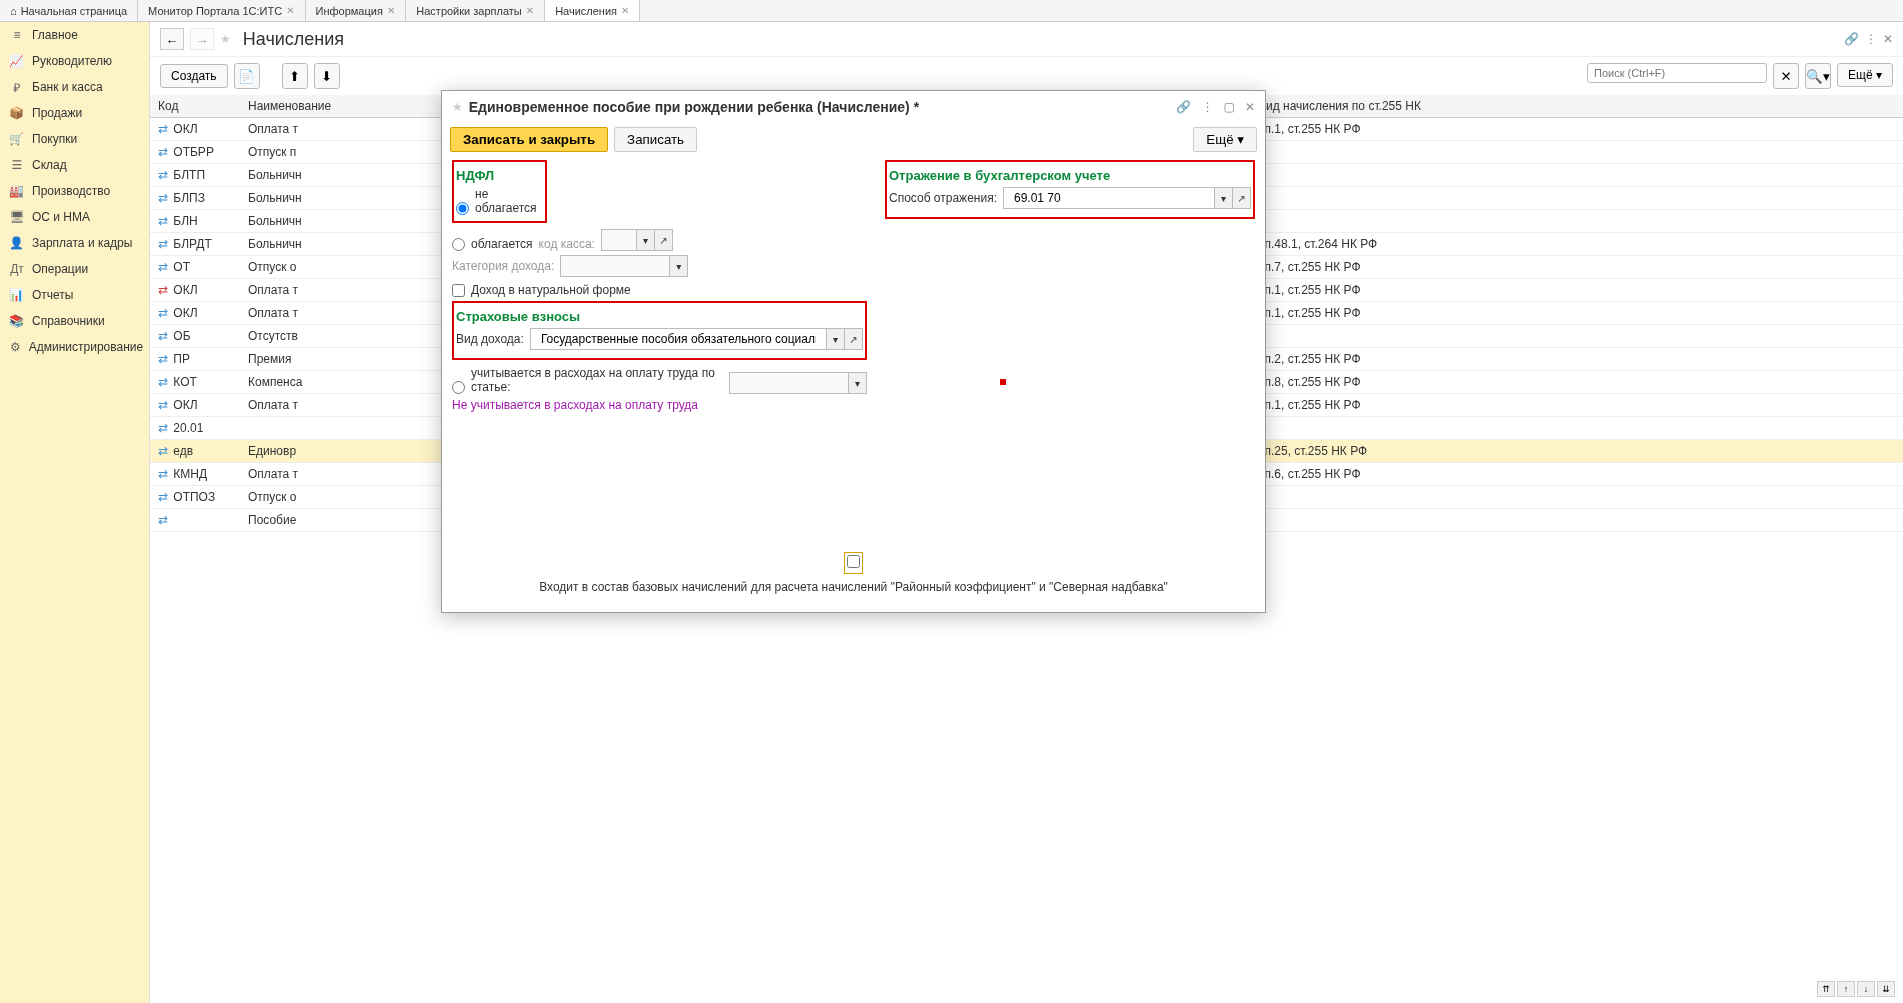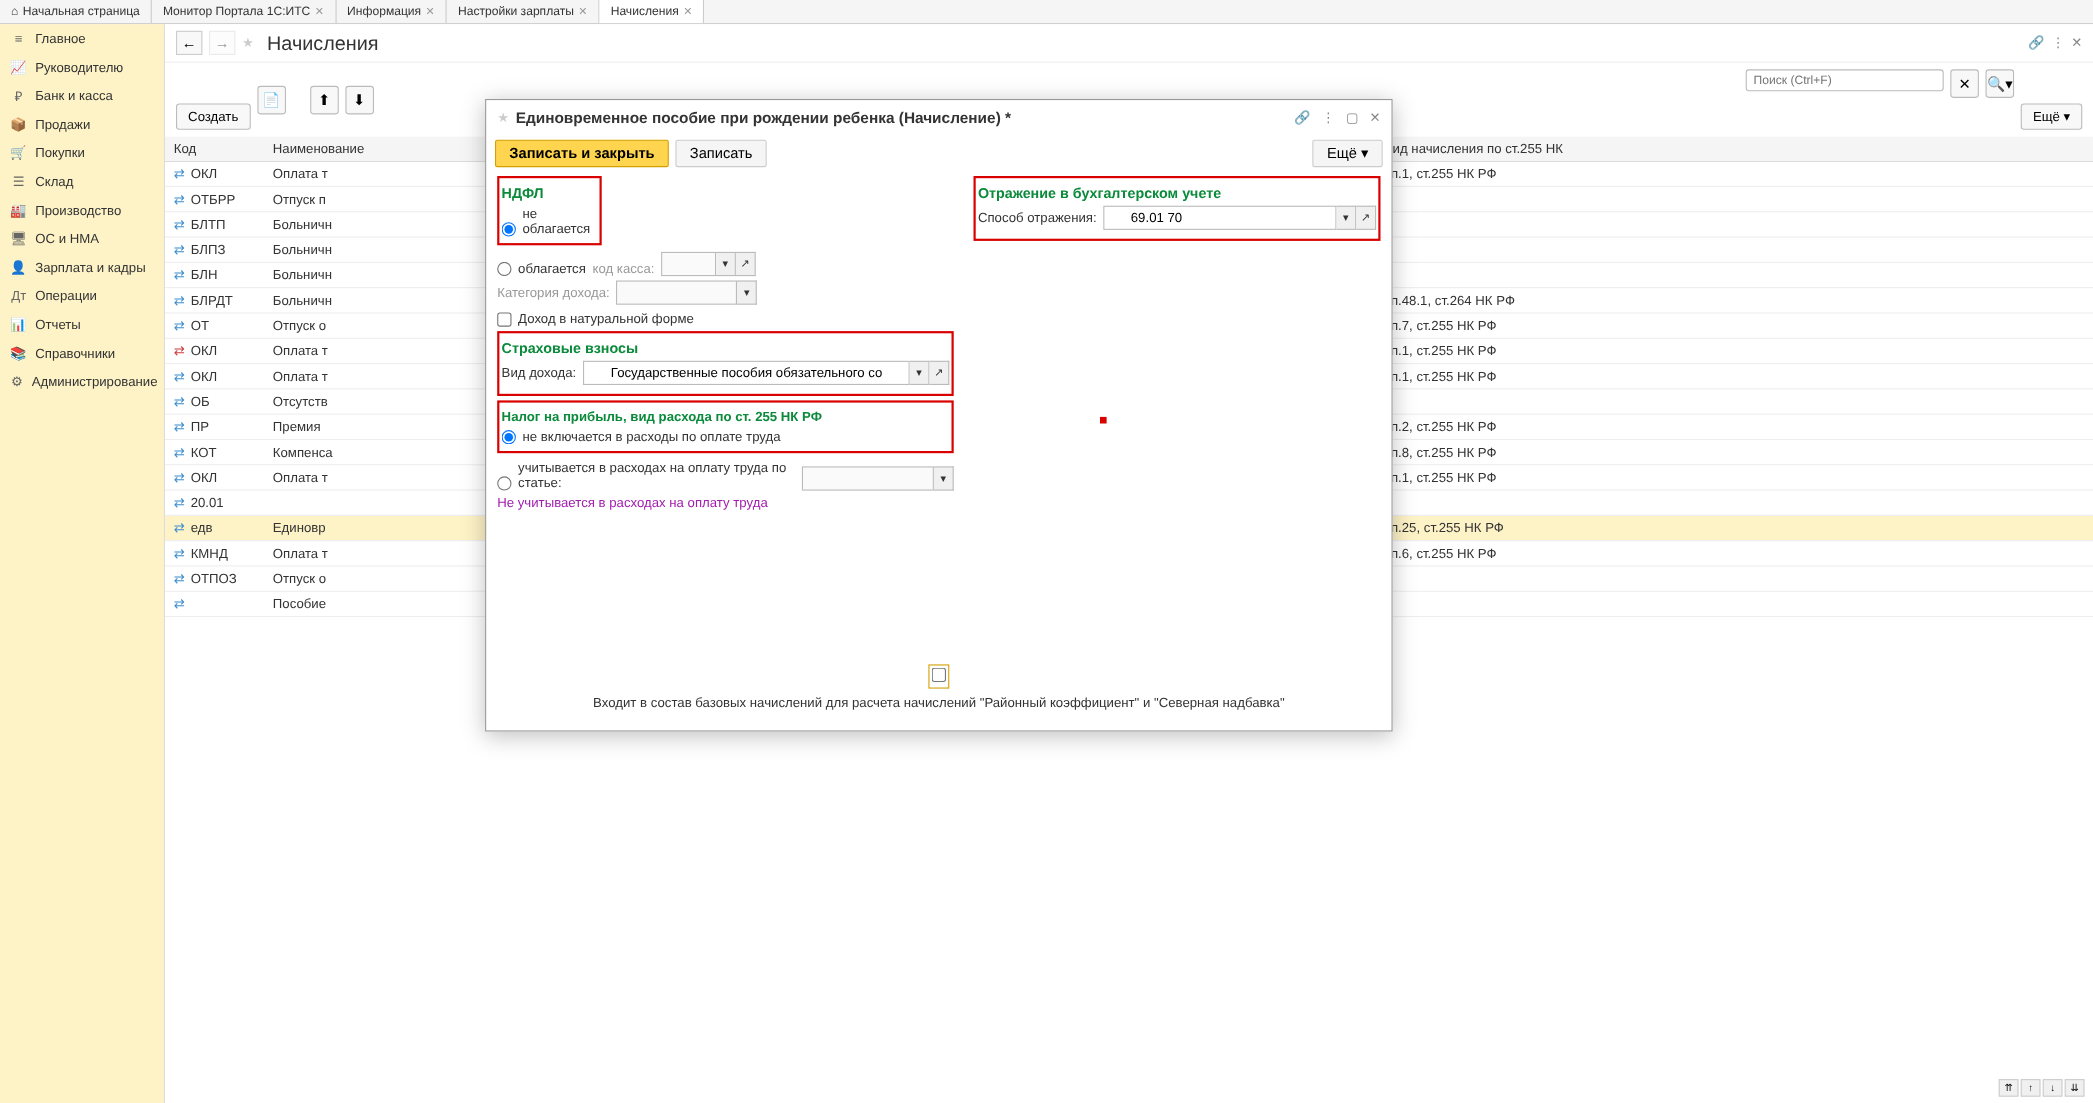--- a/index.html
+++ b/index.html
@@ -23,21 +23,21 @@
 .content { flex: 1; display: flex; flex-direction: column; background: #fff; position: relative; overflow: hidden; }
 
 
 .page-header { display: flex; align-items: center; padding: 6px 10px; border-bottom: 1px solid #eee; gap: 6px; }
 .nav-btn { width: 24px; height: 22px; border: 1px solid #ccc; background: #f8f8f8; cursor: pointer; display: flex; align-items: center; justify-content: center; }
 .page-title { font-size: 18px; font-weight: normal; margin-left: 6px; }
 .star { color: #ccc; }
 
 
 .toolbar { display: flex; align-items: center; padding: 6px 10px; gap: 6px; }
-.btn { padding: 4px 10px; border: 1px solid #bbb; background: #f8f8f8; border-radius: 3px; cursor: pointer; font-size: 12px; margin-top: 31px; }
+.btn { padding: 4px 10px; border: 1px solid #bbb; background: #f8f8f8; border-radius: 3px; cursor: pointer; font-size: 12px; }
 .icon-btn { width: 26px; height: 26px; border: 1px solid #bbb; background: #f8f8f8; border-radius: 3px; cursor: pointer; display: flex; align-items: center; justify-content: center; }
 .toolbar-right { margin-left: auto; display: flex; gap: 6px; align-items: flex-start; }
 .search-box { padding: 3px 6px; border: 1px solid #bbb; border-radius: 3px; width: 180px; font-size: 11px; }
 
 
 .table-wrap { flex: 1; overflow: auto; }
 table { width: 100%; border-collapse: collapse; font-size: 12px; }
 thead th { text-align: left; padding: 4px 8px; border-bottom: 1px solid #ccc; background: #f5f5f5; font-weight: normal; position: sticky; top: 0; }
 tbody td { padding: 4px 8px; border-bottom: 1px solid #eee; white-space: nowrap; overflow: hidden; text-overflow: ellipsis; }
 tbody tr { cursor: pointer; }
@@ -70,21 +70,21 @@
 .checkbox-row { display: flex; align-items: center; gap: 6px; margin-bottom: 4px; }
 .muted { color: #999; }
 .gray-text { color: #a21caf; }
 
 .red-box { border: 2px solid #d90000; padding: 2px; }
 .modal-cols { display: flex; gap: 18px; }
 .modal-left { flex: 1; }
 .modal-right { width: 370px; }
 
 .input-group { display: flex; }
-.input-group input { border: 1px solid #bbb; padding: 3px 24px; font-size: 12px; }
+.input-group input { border: 1px solid #bbb; padding: 3px 10px; font-size: 12px; }
 .input-group .ig-btn { border: 1px solid #bbb; border-left: none; width: 18px; display: flex; align-items: center; justify-content: center; cursor: pointer; background: #f0f0f0; font-size: 10px; }
 
 .checkbox-hl { border: 1px solid #d4a000; padding: 2px; }
 
 
 .bottom-bar { position: absolute; right: 8px; bottom: 6px; display: flex; gap: 2px; }
 .page-btn { width: 18px; height: 16px; border: 1px solid #ccc; background: #f0f0f0; font-size: 9px; display: flex; align-items: center; justify-content: center; cursor: pointer; }
 
 
 .page-header-right { margin-left: auto; display: flex; gap: 6px; color: #888; }
@@ -411,27 +411,20 @@
               <div class="form-row">
                 <span>Вид дохода:</span>
                 <div class="input-group" style="flex:1">
                   <input style="flex: 1 1 0%; width: 280px;" value="Государственные пособия обязательного социального стра">
                   <span class="ig-btn">▾</span>
                   <span class="ig-btn">↗</span>
                 </div>
               </div>
             </div>
 
-            <div class="red-box" style="margin-top:4px;">
-              <div class="section-sub" style="font-weight:bold">Налог на прибыль, вид расхода по ст. 255 НК РФ</div>
-              <div class="radio-row">
-                <input type="radio" checked="" style="">
-                <span>не включается в расходы по оплате труда</span>
-              </div>
-            </div>
 
             <div class="radio-row" style="margin-top:6px;">
               <input type="radio" style="">
               <span>учитывается в расходах на оплату труда по статье:</span>
               <div class="input-group">
                 <input style="width: 120px;" disabled="">
                 <span class="ig-btn">▾</span>
               </div>
             </div>
 

